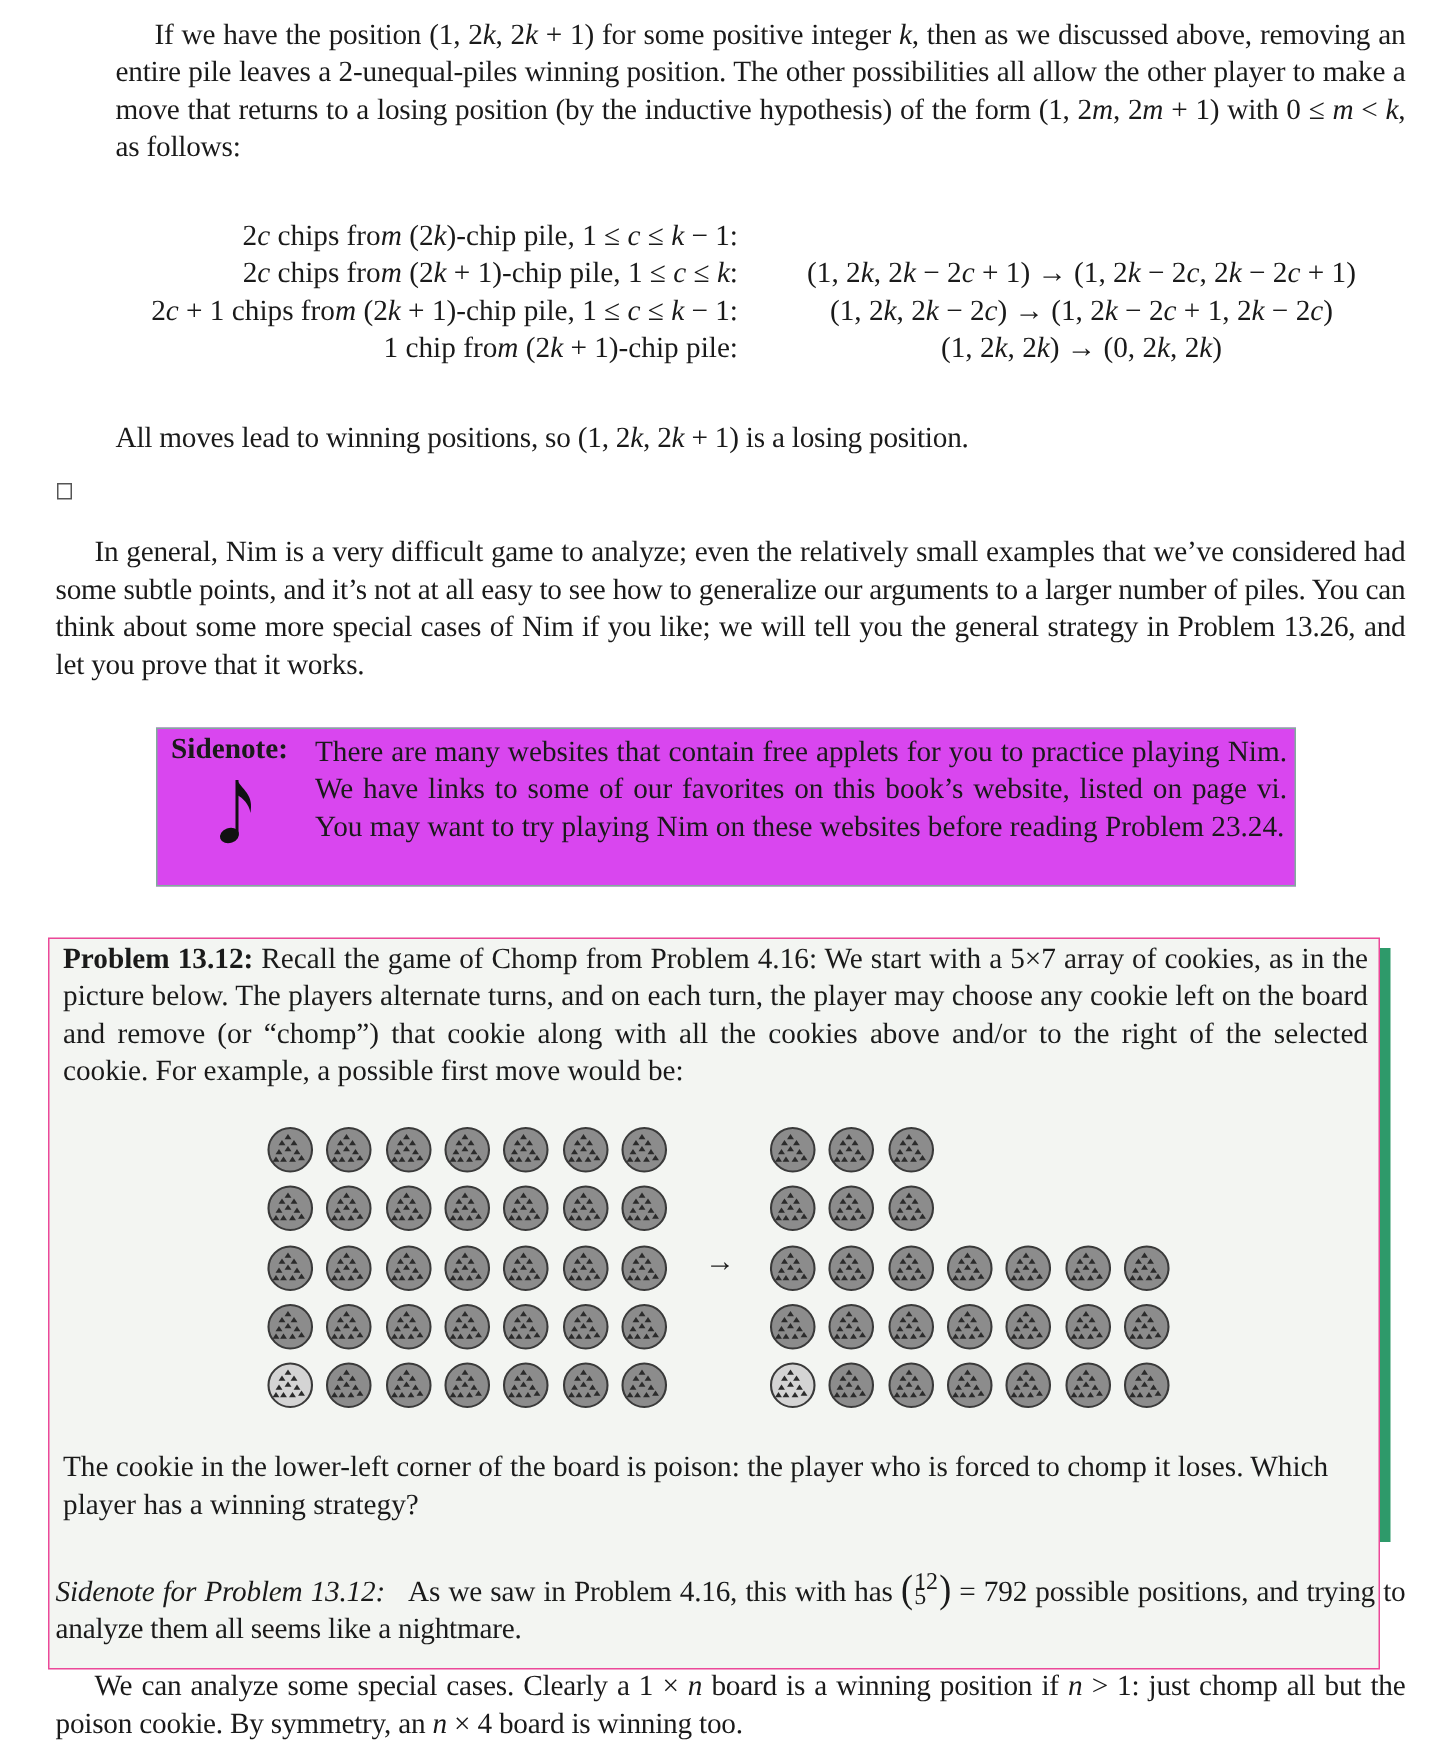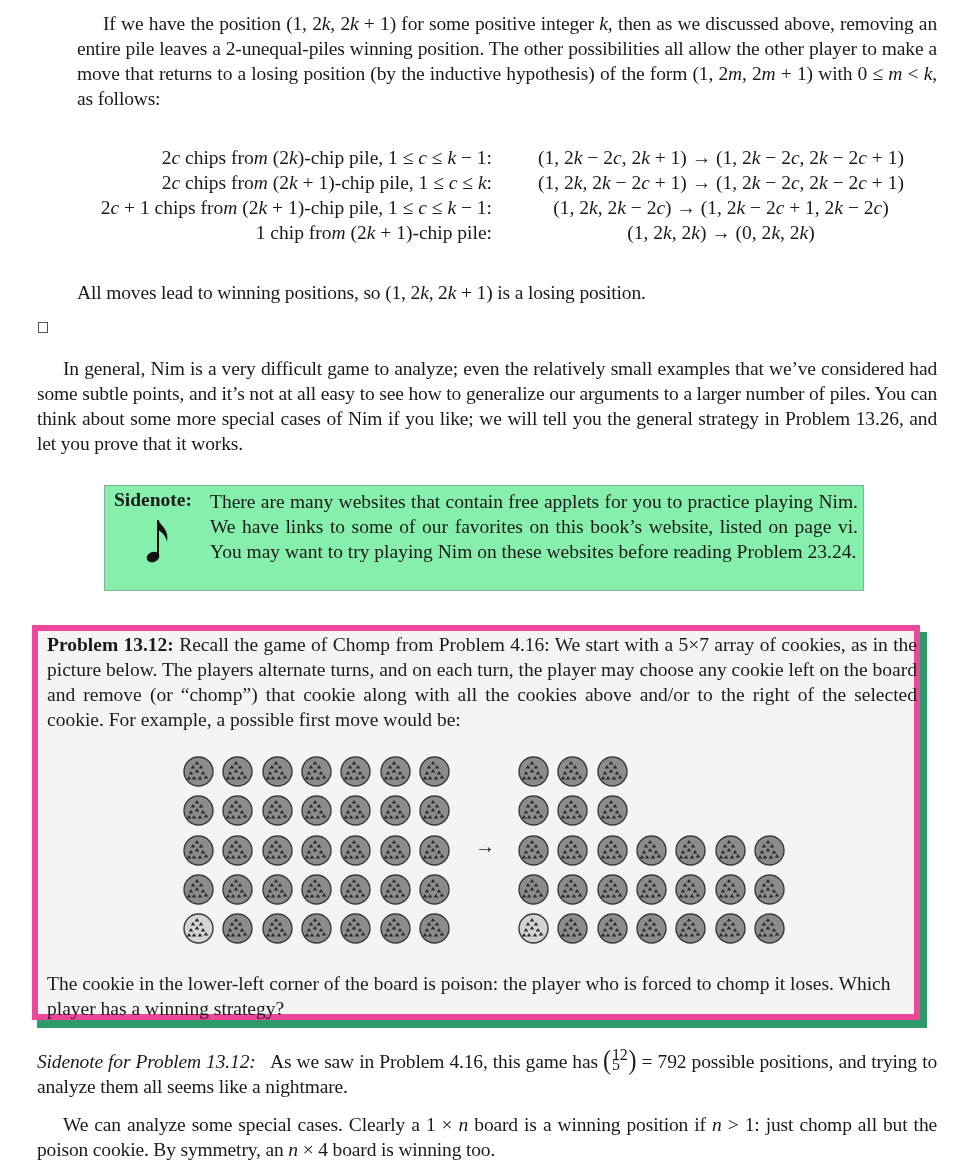--- a/index.html
+++ b/index.html
@@ -23,39 +23,39 @@
   }
   .move-row { display: flex; height: 25px; white-space: nowrap; }
   .move-desc { width: 440px; text-align: right; padding-right: 8px; box-sizing: border-box; }
   .move-eq { width: 442px; text-align: center; }
   .qed {
     position: absolute; left: 38px; top: 322px; width: 10px; height: 11px;
     border: 1.3px solid #555; box-sizing: border-box;
   }
   .sidenote {
     position: absolute; left: 104px; top: 485px; width: 760px; height: 106px;
-    border: 1.5px solid #7fae9a; background: #86efac; box-sizing: border-box;
+    border: 1.5px solid #7fae9a; background: #d946ef; box-sizing: border-box;
   }
   .sidenote-label {
     position: absolute; left: 9px; top: 3px; font-weight: bold; font-size: 19.5px;
   }
   .sidenote-icon {
     position: absolute; left: 40px; top: 30px; width: 30px; height: 50px;
   }
   .sidenote-text {
     position: absolute; left: 105px; top: 3px; width: 648px; line-height: 25px;
     text-align: justify; text-align-last: left;
   }
   .problem-shadow {
     position: absolute; left: 37px; top: 632px; width: 890px; height: 396px;
     background: #2e9a6a;
   }
   .problem {
-    position: absolute; left: 32px; top: 625px; width: 888px; height: 395px;
-    background: #f3f5f2; border: 6px solid #ec4899; box-sizing: border-box;
+    position: absolute; left: 32px; top: 625px; width: 888px; height: 488px;
+    background: #f3f5f2; border: 1px solid #ec4899; box-sizing: border-box;
   }
   .problem-text {
     position: absolute; left: 9px; top: 1px; width: 870px; line-height: 25px;
     text-align: justify; text-align-last: left;
   }
   .problem-bottom {
     position: absolute; left: 9px; top: 340px; width: 875px; line-height: 25px;
   }
   .boards { position: absolute; left: 0; top: 0; width: 100%; height: 100%; }
   .cookie { position: absolute; width: 31px; height: 31px; }
@@ -67,21 +67,20 @@
   .binom .stack { display: inline-flex; flex-direction: column; font-size: 16px; line-height: 10px; text-align: center; padding: 0 1px; }
 </style>
 </head>
 <body>
 
 <div class="para" id="intro" style="left:77px; top:11px; width:860px;"><span class="indent"></span>If we have the position (1, 2<i>k</i>, 2<i>k</i> + 1) for some positive integer <i>k</i>, then as we discussed above, removing an entire pile leaves a 2-unequal-piles winning position. The other possibilities all allow the other player to make a move that returns to a losing position (by the inductive hypothesis) of the form (1, 2<i>m</i>, 2<i>m</i> + 1) with 0 ≤ <i>m</i> &lt; <i>k</i>, as follows:</div>
 
 <div class="moves" id="moves">
     <div class="move-row">
       <div class="move-desc">2<i>c</i> chips fro<i>m</i> (2<i>k</i>)-chip pile, 1 ≤ <i>c</i> ≤ <i>k</i> − 1:</div>
-      <div class="move-eq">(1, 2<i>k</i> − 2<i>c</i>, 2<i>k</i> + 1) → (1, 2<i>k</i> − 2<i>c</i>, 2<i>k</i> − 2<i>c</i> + 1)</div>
     </div>
     <div class="move-row">
       <div class="move-desc">2<i>c</i> chips fro<i>m</i> (2<i>k</i> + 1)-chip pile, 1 ≤ <i>c</i> ≤ <i>k</i>:</div>
       <div class="move-eq">(1, 2<i>k</i>, 2<i>k</i> − 2<i>c</i> + 1) → (1, 2<i>k</i> − 2<i>c</i>, 2<i>k</i> − 2<i>c</i> + 1)</div>
     </div>
     <div class="move-row">
       <div class="move-desc">2<i>c</i> + 1 chips fro<i>m</i> (2<i>k</i> + 1)-chip pile, 1 ≤ <i>c</i> ≤ <i>k</i> − 1:</div>
       <div class="move-eq">(1, 2<i>k</i>, 2<i>k</i> − 2<i>c</i>) → (1, 2<i>k</i> − 2<i>c</i> + 1, 2<i>k</i> − 2<i>c</i>)</div>
     </div>
     <div class="move-row">
@@ -921,21 +920,21 @@
         <path d="M14.7 23.5 L17 20 L19.3 23.5 Z" fill="#2b2b2b"></path>
         <path d="M20.7 22.5 L23 19 L25.3 22.5 Z" fill="#2b2b2b"></path>
         <path d="M3.7 23.5 L6 20 L8.3 23.5 Z" fill="#2b2b2b"></path>
       </svg>
     </div>
   <div class="problem-bottom">The cookie in the lower-left corner of the board is poison: the player who is forced to chomp it loses. Which player has a winning strategy?</div>
 </div>
 
 <div class="para" style="left:37px; top:1049px; width:900px;">
   <i>Sidenote for Problem 13.12:</i>&nbsp;&nbsp;
-  <span>As we saw in Problem 4.16, this game has</span>
+  <span>As we saw in Problem 4.16, this with has</span>
   <span class="binom">
     <span class="paren">(</span>
     <span class="stack">
         <span>12</span>
         <span>5</span>
       </span>
     <span class="paren">)</span>
   </span>
   <span>= 792 possible positions, and trying to analyze them all seems like a nightmare.</span>
 </div>

